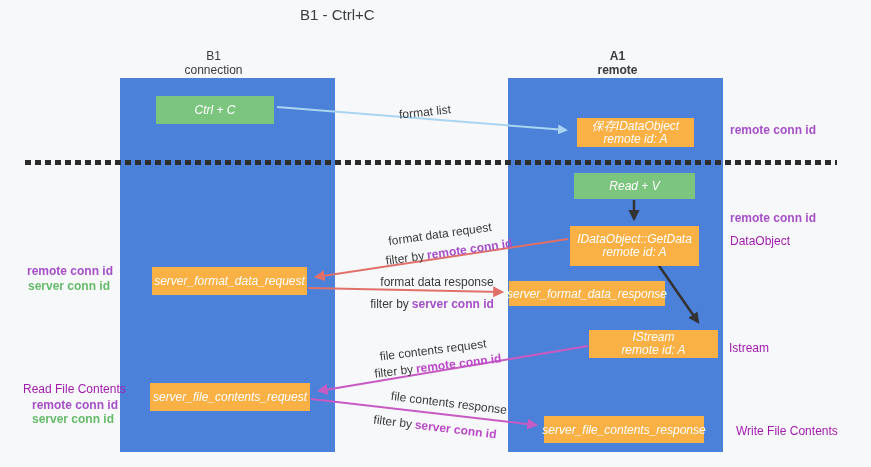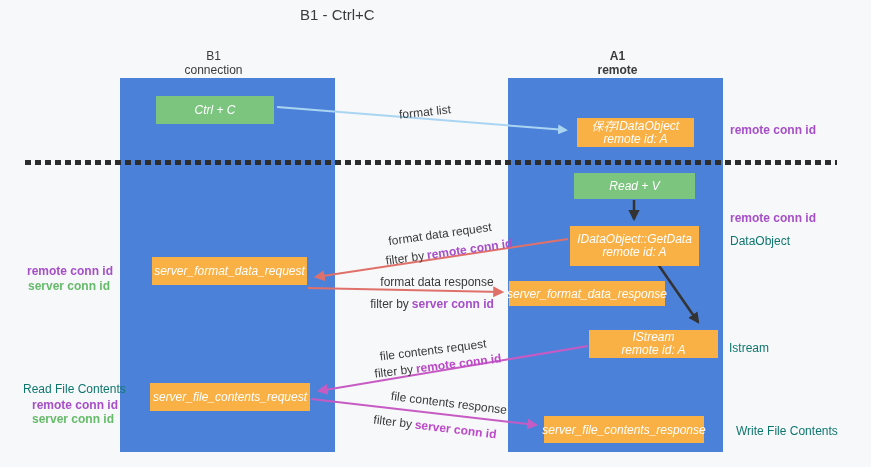--- a/index.html
+++ b/index.html
@@ -16,21 +16,21 @@
   .dashed{left:25px;top:160px;width:812px;height:5px;z-index:4;
           background:repeating-linear-gradient(to right,#2d2d2d 0 6px,transparent 6px 10px);}
   .box{display:flex;flex-direction:column;align-items:center;justify-content:center;
        color:#fff;font-size:12px;line-height:14px;text-align:center;z-index:3;font-style:italic;}
   .box.two{font-size:12px;line-height:13px;}
   .green{background:#7cc57f;}
   .orange{background:#f9b045;}
   .slabel{font-size:12px;white-space:nowrap;z-index:3;}
   .purple{color:#a64fc8;font-weight:bold;}
   .greenlbl{color:#66bb6a;font-weight:bold;}
-  .dark{color:#0f766e;}
+  .dark{color:#a21caf;}
   .alabel{font-size:12px;color:#3a3a3a;white-space:nowrap;z-index:3;
           transform:translate(-50%,-50%);}
   .alabel .hl{font-weight:bold;}
   .alabel .fb{margin-right:3px;}
   .purpletxt{color:#a64fc8;}
   .magentatxt{color:#bb49c8;}
   svg.arrows{position:absolute;left:0;top:0;z-index:2;pointer-events:none;}
 </style>
 </head>
 <body>
@@ -90,21 +90,21 @@
 
   <div class="abs box green" style="left:574px;top:173px;width:121px;height:26px">
     <span>Read + V</span>
   </div>
 
   <div class="abs box orange two" style="left:570px;top:226px;width:129px;height:40px">
     <span>IDataObject::GetData</span>
     <span>remote id: A</span>
   </div>
 
-  <div class="abs box orange" style="left:152px;top:257px;width:155px;height:28px">
+  <div class="abs box orange" style="left:152px;top:267px;width:155px;height:28px">
     <span>server_format_data_request</span>
   </div>
 
   <div class="abs box orange" style="left:509px;top:281px;width:156px;height:25px">
     <span>server_format_data_response</span>
   </div>
 
   <div class="abs box orange two" style="left:589px;top:330px;width:129px;height:28px">
     <span>IStream</span>
     <span>remote id: A</span>

